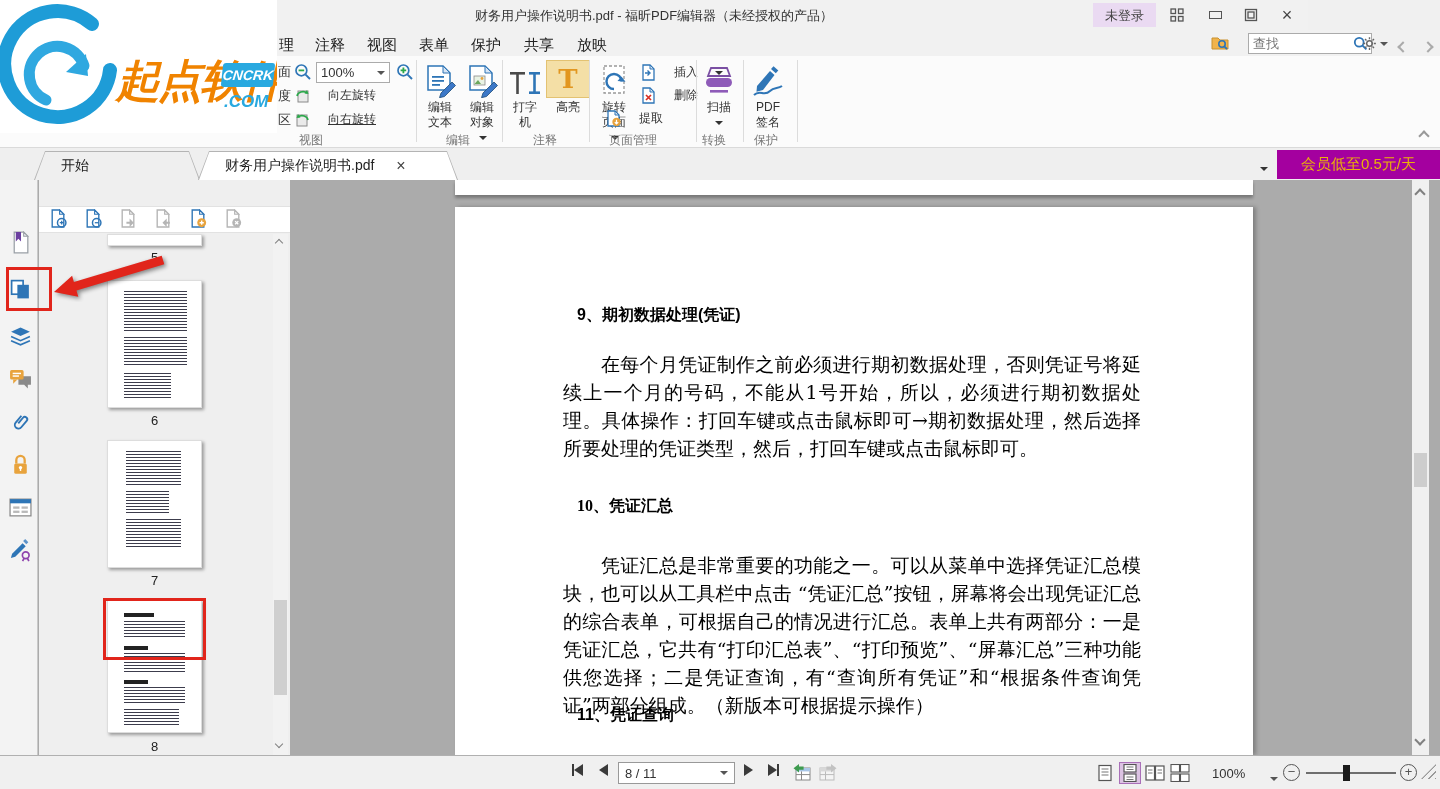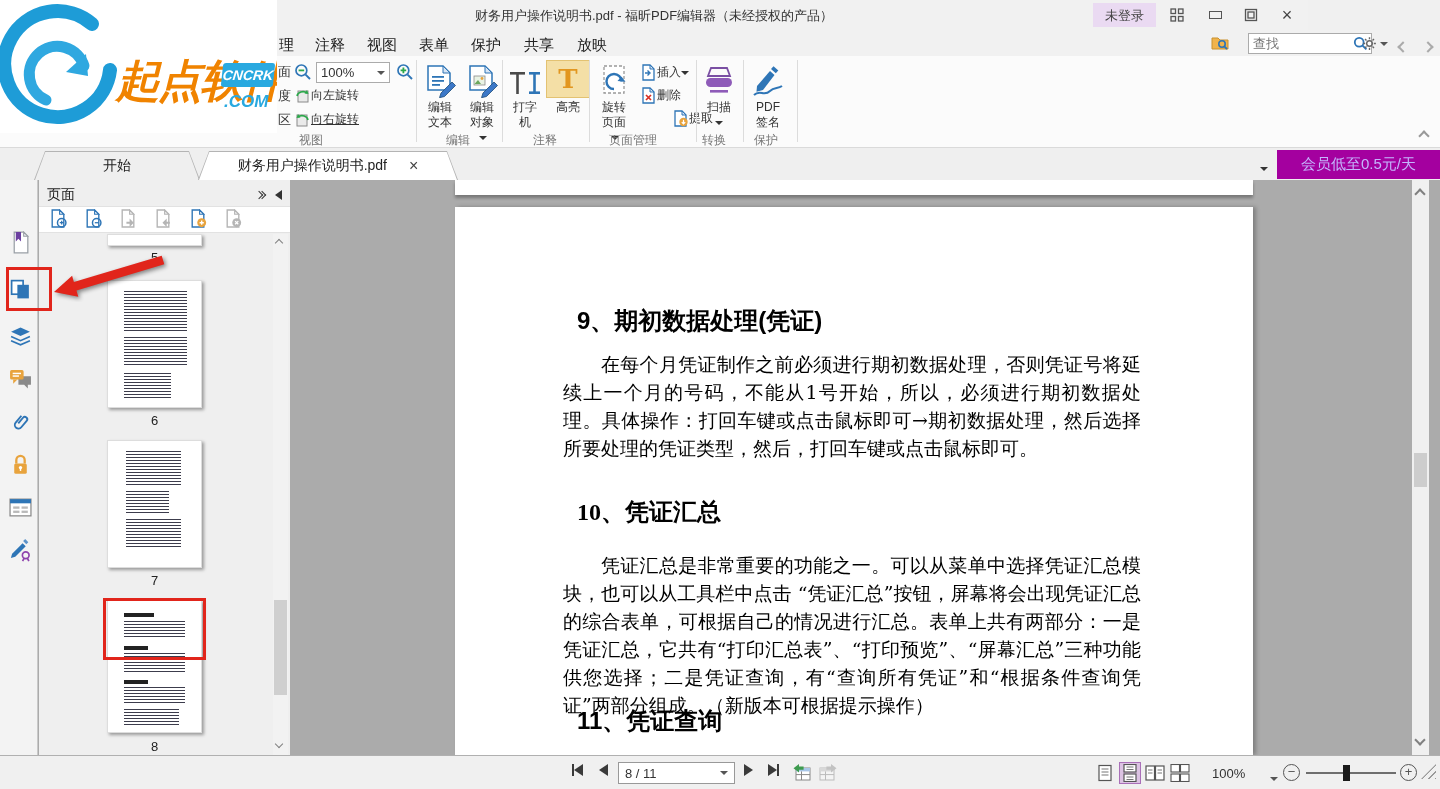--- a/index.html
+++ b/index.html
@@ -30,40 +30,40 @@
   .search-box { position:absolute; top:3px; left:1232px; width:124px; height:21px; background:#fff; border:1px solid #ABABAB; display:flex; align-items:center;margin-left:16px; }
   .search-box input { border:none; outline:none; flex:1; font-size:13px; padding:0 4px; font-family:"Liberation Sans",sans-serif; color:#333; background:transparent; min-width:0; }
 
   
   .ribbon { position:absolute; left:0; top:56px; width:1440px; height:92px; background:#FBFBFB; border-bottom:1px solid #DADADA; }
   .rib-sep { position:absolute; top:4px; height:82px; width:1px; background:#DCDCDC; }
   .rib-grouplbl { position:absolute; top:76px; width:70px; text-align:center; font-size:12px; color:#777; }
   .rbtn { position:absolute; text-align:center; cursor:pointer; }
   .rbtn .ric { height:38px; display:flex; align-items:flex-end; justify-content:center; }
   .rbtn .rlb { font-size:12px; color:#333; line-height:15px; margin:2px auto 0; }
-  .small-row { position:absolute; display:flex; align-items:center; gap:0; cursor:pointer; font-size:12px; color:#333; }
+  .small-row { position:absolute; display:flex; align-items:center; gap:17px; cursor:pointer; font-size:12px; color:#333; }
   .zoom-combo { position:absolute; left:316px; top:6px; width:74px; height:21px; background:#fff; border:1px solid #ABABAB; font-size:13px; display:flex; align-items:center; padding:0 4px; justify-content:space-between; cursor:pointer; }
   .fit-partial { position:absolute; left:278px; font-size:13px; color:#333; }
   .hl-btn { width:44px; height:38px; background:#F4DFA6; border:1px solid #E3C272; display:flex; align-items:center; justify-content:center; font-family:"DejaVu Serif",serif; font-weight:bold; font-size:26px; color:#E2961F; }
   .collapse-rib { position:absolute; right:12px; top:72px; cursor:pointer; }
 
   
   .logo-overlay { position:absolute; left:0; top:0; width:277px; height:133px; background:#fff; z-index:50; overflow:hidden; }
   .logo-brand { position:absolute; left:116px; top:52px; font-size:44px; font-weight:bold; font-style:italic; color:#F08300; letter-spacing:-2px; white-space:nowrap; }
   .logo-badge { position:absolute; left:222px; top:63px; width:52px; height:24px; background:#29A9E0; color:#fff; font-weight:bold; font-style:italic; font-size:14px; text-align:center; line-height:24px; transform:skewX(-6deg); border-radius:3px; }
   .logo-com { position:absolute; left:224px; top:92px; color:#29A9E0; font-weight:bold; font-style:italic; font-size:17px; }
 
   
   .tabbar { position:absolute; left:0; top:148px; width:1440px; height:32px; background:#EFEFEF; }
   .tab { position:absolute; top:3px; height:29px; }
   .tab .t-border { position:absolute; inset:0; clip-path:polygon(11px 0, calc(100% - 11px) 0, 100% 100%, 0 100%); background:#B4B4B4; }
-  .tab .t-fill { position:absolute; inset:1px 1px 0 1px; clip-path:polygon(10.3px 0, calc(100% - 10.3px) 0, 100% 100%, 0 100%); background:#EFEFEF; display:flex; align-items:center; padding:0 26px; font-size:14px; color:#222;justify-content:center; }
+  .tab .t-fill { position:absolute; inset:1px 1px 0 1px; clip-path:polygon(10.3px 0, calc(100% - 10.3px) 0, 100% 100%, 0 100%); background:#EFEFEF; display:flex; align-items:center; padding:0 26px; font-size:14px; color:#222; }
   .tab.active .t-fill { background:#FFFFFF; }
   .tab-close { margin-left:22px; font-size:16px; color:#444; cursor:pointer; line-height:1; }
-  .promo-banner { position:absolute; right:0; top:2px; width:163px; height:29px; background:#A4009F; color:#c4b5fd; font-size:15px; display:flex; align-items:center; justify-content:center; cursor:pointer; }
+  .promo-banner { position:absolute; right:0; top:2px; width:163px; height:29px; background:#A4009F; color:#eab308; font-size:15px; display:flex; align-items:center; justify-content:center; cursor:pointer; }
   .tab-dropdown { position:absolute; right:172px; top:12px; cursor:pointer; }
 
   
   .main { position:absolute; left:0; top:180px; width:1440px; height:575px; background:#ABABAB; }
 
   .leftstrip { position:absolute; left:0; top:0; width:38px; height:575px; background:#F3F3F3; border-right:1px solid #C9C9C9; }
   .strip-icon { position:absolute; left:7px; width:26px; height:26px; display:flex; align-items:center; justify-content:center; cursor:pointer; }
   .red-box { position:absolute; left:6px; top:87px; width:46px; height:44px; border:3px solid #E1251B; z-index:30; }
 
   .pages-panel { position:absolute; left:39px; top:0; width:251px; height:575px; background:#EFEFEF; }
@@ -75,21 +75,21 @@
   .thumb-page { position:absolute; left:68px; width:95px; background:#fff; border:1px solid #DDD; box-shadow:2px 2px 3px rgba(0,0,0,0.35); cursor:pointer; }
   .thumb-num { position:absolute; left:68px; width:95px; text-align:center; font-size:13px; color:#222; }
   .tl { position:absolute; background:repeating-linear-gradient(to bottom,#3c3c4c 0 1px, transparent 1px 3px); }
   .view-rect { position:absolute; left:-5px; right:-5px; top:-3px; height:62px; border:3px solid #E1251B; }
 
   .tooltip { position:absolute; left:30px; top:126px; background:#F2F2F2; border:1px solid #767676; box-shadow:2px 2px 4px rgba(0,0,0,0.35); padding:4px 9px; font-size:13px; color:#222; white-space:nowrap; z-index:40; }
 
   .doc-area { position:absolute; left:291px; top:0; width:1121px; height:575px; background:#ABABAB; overflow:hidden; }
   .page-prev { position:absolute; left:164px; top:0; width:798px; height:15px; background:#fff; box-shadow:0 3px 3px rgba(0,0,0,0.3); }
   .page-cur { position:absolute; left:164px; top:27px; width:798px; height:548px; background:#fff; box-shadow:3px 0 4px rgba(0,0,0,0.25); }
-  .doc-h { position:absolute; left:122px; font-size:24px; font-weight:bold; color:#000; font-family:"Liberation Sans",sans-serif;text-align:center; }
+  .doc-h { position:absolute; left:122px; font-size:16px; font-weight:bold; color:#000; font-family:"Liberation Sans",sans-serif;text-align:center; }
   .doc-p { position:absolute; left:108px; width:578px; font-family:"DejaVu Serif",serif; font-size:19px; line-height:28px; color:#000; text-align:justify; text-indent:2em; }
 
   .doc-scrollbar { position:absolute; right:11px; top:0; width:17px; height:575px; background:#F0F0F0; }
   .doc-scrollbar .thumb { position:absolute; left:2px; width:13px; top:273px; height:34px; background:#CDCDCD; }
   .sc-arrow { position:absolute; left:4px; cursor:pointer; }
 
   
   .statusbar { position:absolute; left:0; top:755px; width:1440px; height:34px; background:#F0F0F0; border-top:1px solid #B0B0B0; }
   .sb-btn { position:absolute; top:8px; cursor:pointer; display:flex; align-items:center; }
   .page-combo { position:absolute; left:618px; top:6px; width:117px; height:22px; background:#fff; border:1px solid #999; font-size:13px; display:flex; align-items:center; padding:0 6px; justify-content:space-between; cursor:pointer; }
@@ -288,21 +288,21 @@
       <span class="caret-down" style="border-top-color:#333;"></span>
     </div>
     <div class="small-row" style="left:640px;top:31px;">
       <svg width="17" height="17" viewBox="0 0 17 17">
           <path d="M3 1 h7 l4 4 v11 h-11 z" fill="#fff" stroke="#2E75B6" stroke-width="1.3"></path>
           <path d="M10 1 l4 4 h-4 z" fill="#D7E5F5" stroke="#2E75B6" stroke-width="1"></path>
           <path d="M6 8 l5 5 M11 8 l-5 5" stroke="#D93025" stroke-width="1.7"></path>
         </svg>
       <span>删除</span>
     </div>
-    <div class="small-row" style="left:672px;top:54px;">
+    <div class="small-row" style="left:605px;top:54px;">
       <svg width="17" height="17" viewBox="0 0 17 17">
           <path d="M3 1 h7 l4 4 v11 h-11 z" fill="#fff" stroke="#2E75B6" stroke-width="1.3"></path>
           <path d="M10 1 l4 4 h-4 z" fill="#D7E5F5" stroke="#2E75B6" stroke-width="1"></path>
           <circle cx="11.5" cy="12" r="4.2" fill="#E8A33D"></circle>
           <path d="M11.5 9.8 v4 M9.8 12.2 l1.7 1.8 1.7 -1.8" stroke="#fff" stroke-width="1.2" fill="none"></path>
         </svg>
       <span>提取</span>
     </div>
     <div class="rib-grouplbl" style="left:598px;">页面管理</div>
 
@@ -430,30 +430,20 @@
             <path d="M3 14 L13 4 l3 3 L6 17 l-4.2 1.2 z" fill="#2E75B6"></path>
             <path d="M13.5 2 l2 -2 3 3 -2 2 z" fill="#5C93C9"></path>
             <circle cx="16" cy="15.5" r="3.2" fill="none" stroke="#8E44AD" stroke-width="1.6"></circle>
             <path d="M14.5 18.2 l-1.5 3 M17.5 18.2 l1.5 3" stroke="#8E44AD" stroke-width="1.6" fill="none"></path>
           </svg>
       </div>
     </div>
     <div class="red-box"></div>
 
     <div class="pages-panel">
-      <div class="panel-header">
-        <span>页面</span>
-        <span style="margin-left:auto;display:flex;gap:10px;align-items:center;">
-          <span style="display:flex;">
-            <span class="chev right" style="width:6px;height:6px;border-width:1.6px;border-color:#333;"></span>
-            <span class="chev right" style="width:6px;height:6px;border-width:1.6px;border-color:#333;margin-left:-3px;"></span>
-          </span>
-          <span class="tri-left" style="border-right-color:#333;border-top-width:5px;border-bottom-width:5px;border-right-width:7px;"></span>
-        </span>
-      </div>
       <div class="panel-tools">
         <span><svg width="18" height="19" viewBox="0 0 17 18">
               <path d="M3 1 h7 l4 4 v12 h-11 z" fill="#fff" stroke="#2E75B6" stroke-width="1.3"></path>
               <path d="M10 1 l4 4 h-4 z" fill="#EAF1FA" stroke="#2E75B6" stroke-width="1"></path>
               <circle cx="12" cy="13" r="4" fill="none" stroke="#2E75B6" stroke-width="1.4"></circle>
               <path d="M10.2 13 h3.6 M12 11.2 v3.6" stroke="#2E75B6" stroke-width="1.2"></path>
             </svg></span>
         <span><svg width="18" height="19" viewBox="0 0 17 18">
               <path d="M3 1 h7 l4 4 v12 h-11 z" fill="#fff" stroke="#2E75B6" stroke-width="1.3"></path>
               <path d="M10 1 l4 4 h-4 z" fill="#EAF1FA" stroke="#2E75B6" stroke-width="1"></path>

